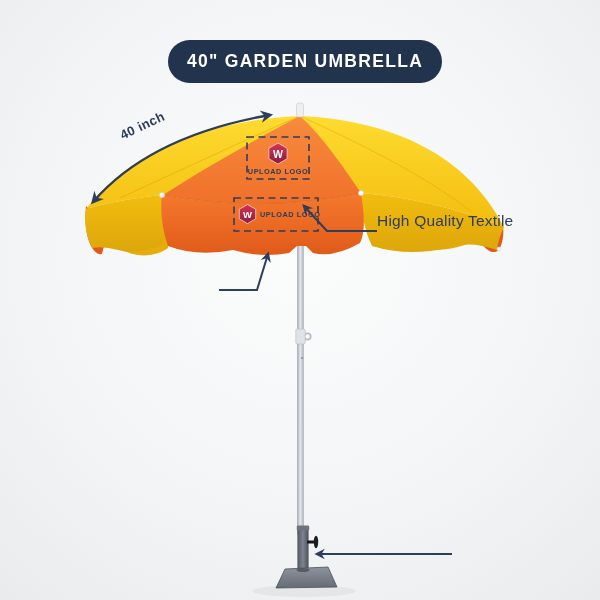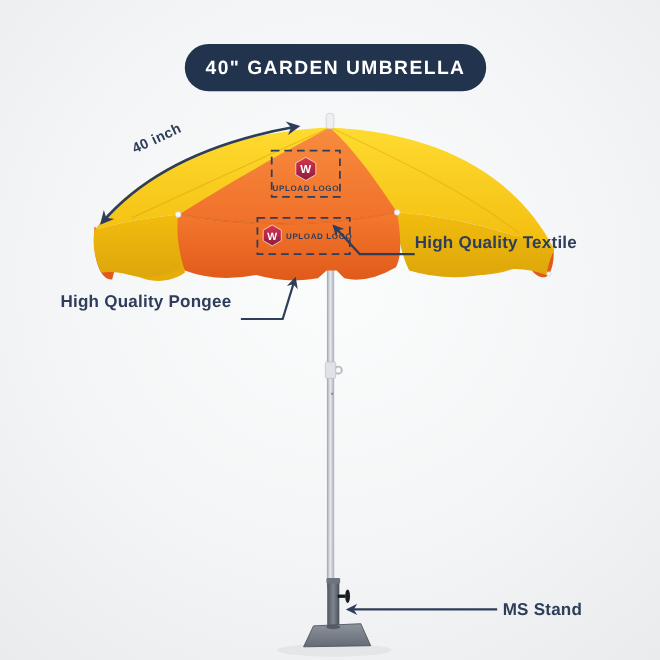--- a/index.html
+++ b/index.html
@@ -11,21 +11,21 @@
   .stage{position:relative;width:600px;height:600px;}
   .stage svg{position:absolute;left:0;top:0;}
   .badge{
     position:absolute;left:168px;top:40px;width:274px;height:43px;
     background:#22334d;border-radius:22px;
     display:flex;align-items:center;justify-content:center;
     color:#ffffff;font-size:17.5px;font-weight:700;letter-spacing:1.3px;
     white-space:nowrap;
   }
   .ann{
-    position:absolute;color:#2e3d59;font-weight:700;
+    position:absolute;color:#2e3d59;font-weight:400;
     font-size:15.5px;line-height:20px;letter-spacing:0.2px;white-space:nowrap;
   }
   .ann-dim{
     left:121px;top:126px;font-size:13px;font-weight:600;letter-spacing:0.4px;
     transform:rotate(-25deg);transform-origin:left center;
   }
   .ann-textile{left:377px;top:211px;}
   .ann-pongee{left:55px;top:265px;}
   .ann-stand{left:457px;top:545px;}
 </style>
@@ -155,17 +155,15 @@
   <div class="badge">
     <span>40" GARDEN UMBRELLA</span>
   </div>
 
   <div class="ann ann-dim">40 inch</div>
 
   <div class="ann ann-textile">
     <div>High Quality Textile</div>
   </div>
 
-  <div class="ann ann-pongee">High Quality Pongee</div>
 
-  <div class="ann ann-stand">MS Stand</div>
 
 </div>
 
 </body></html>

